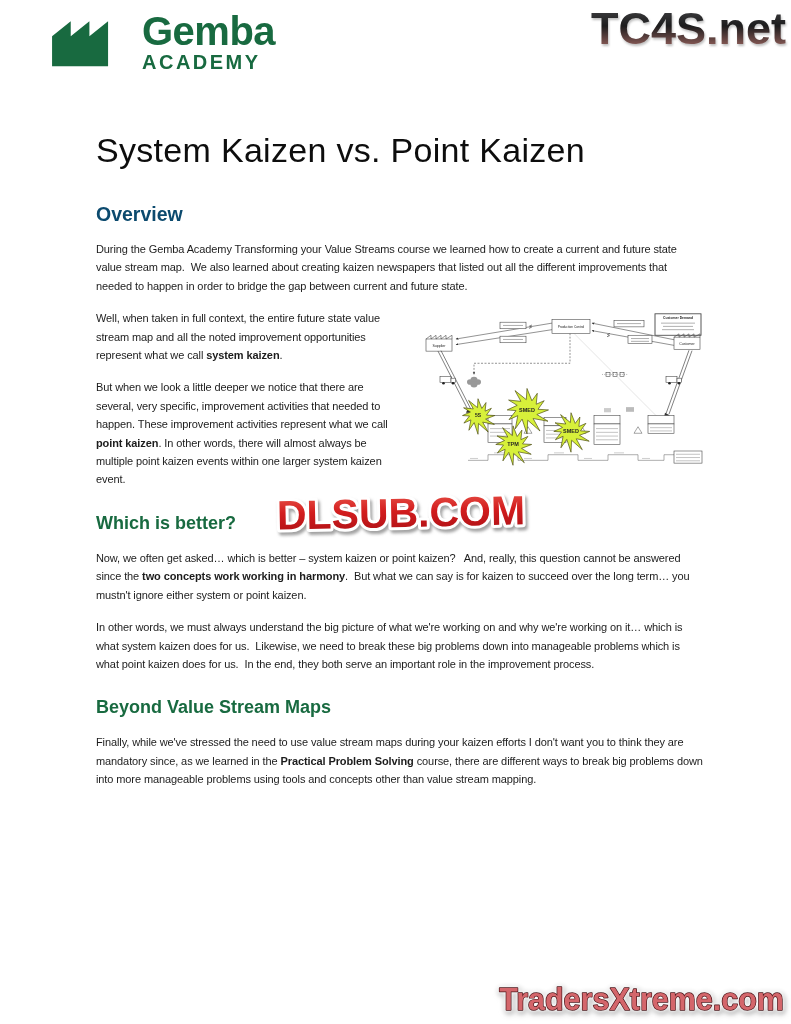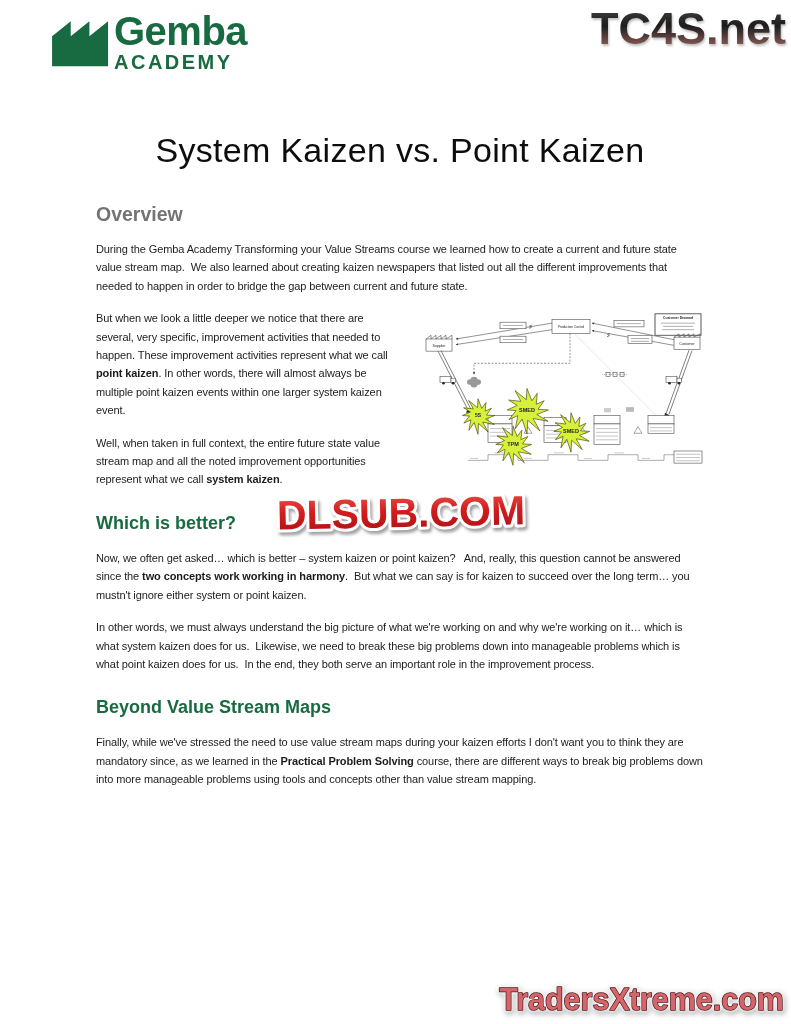--- a/index.html
+++ b/index.html
@@ -1,27 +1,27 @@
 <!DOCTYPE html>
 <html><head>
 <meta charset="utf-8">
 <style>
   html,body{margin:0;padding:0;background:#ffffff;}
   .page{position:relative;width:791px;height:1024px;background:#fff;overflow:hidden;
         font-family:"Liberation Sans",sans-serif;color:#1c1c1c;}
   
-  .logo{position:absolute;left:48px;top:12px;display:flex;align-items:flex-start;gap:0;}
+  .logo{position:absolute;left:48px;top:12px;display:flex;align-items:flex-start;gap:28px;}
   .brand-main{font-size:40px;font-weight:bold;color:#186a40;line-height:0.95;letter-spacing:-0.5px;}
   .brand-sub{font-size:20px;font-weight:bold;color:#186a40;letter-spacing:2.5px;margin-top:1px;}
   .wm-top{position:absolute;right:2px;top:0;filter:drop-shadow(1px 2px 1px rgba(0,0,0,0.25));}
   
   .content{position:absolute;left:96px;top:120px;width:608px;}
   h1.doc-title{margin:8px 0 0 0;font-weight:400;font-size:34px;letter-spacing:0.3px;
-               color:#0d0d0d;text-align:center;line-height:44px;}
-  h2.sect{margin:30px 0 12px 0;font-size:19.5px;font-weight:bold;color:#737373;line-height:24px;}
+               color:#0d0d0d;text-align:left;line-height:44px;}
+  h2.sect{margin:30px 0 12px 0;font-size:19.5px;font-weight:bold;color:#0c4a6e;line-height:24px;}
   h2.sect2{margin:22px 0 0 0;font-size:18px;font-weight:bold;color:#186a40;line-height:24px;}
   p.body{margin:14px 0 0 0;font-size:11px;line-height:18.4px;letter-spacing:-0.1px;
          white-space:pre-wrap;}
   p.body.last{margin-top:18px;}
   .wrap{margin-top:13px;}
   .wrap::after{content:"";display:block;clear:both;}
   .vsm-float{float:right;width:292px;height:162px;margin:2px 0 0 10px;}
   .vsm{display:block;width:292px;height:168px;}
   .vsm text{stroke:none;fill:#222;}
   .vsm .star polygon{fill:#d7f03a;stroke:#4c4c12;stroke-width:0.7;}
@@ -225,23 +225,23 @@
               <text x="101" y="145" font-size="5.5" text-anchor="middle">TPM</text>
             </g>
             <g class="star">
                 <polygon points="159.0,109.0 163.2,120.5 167.9,113.6 166.9,123.8 173.9,120.4 168.5,128.4 177.7,129.0 167.5,133.2 177.2,139.5 164.2,136.9 170.3,148.6 159.6,138.5 159.0,151.3 154.8,137.5 148.9,146.6 151.1,134.2 143.4,138.0 149.5,129.6 141.8,129.0 150.5,124.8 143.0,119.8 153.8,121.1 148.6,111.0 158.4,119.5"></polygon>
               <text x="159" y="131" font-size="5.5" text-anchor="middle">SMED</text>
             </g>
           </g>
         </svg>
       </div>
 
+      <p class="body"><span>Well, when taken in full context, the entire future state value stream map and all the noted improvement opportunities represent what we call </span><b>system kaizen</b><span>.</span></p>
+
       <p class="body"><span>But when we look a little deeper we notice that there are several, very specific, improvement activities that needed to happen. These improvement activities represent what we call </span><b>point kaizen</b><span>. In other words, there will almost always be multiple point kaizen events within one larger system kaizen event.</span></p>
-
-      <p class="body"><span>Well, when taken in full context, the entire future state value stream map and all the noted improvement opportunities represent what we call </span><b>system kaizen</b><span>.</span></p>
     </div>
 
     <h2 class="sect2">Which is better?</h2>
     <p class="body"><span>Now, we often get asked… which is better – system kaizen or point kaizen?   And, really, this question cannot be answered since the </span><b>two concepts work working in harmony</b><span>.  But what we can say is for kaizen to succeed over the long term… you mustn't ignore either system or point kaizen.</span></p>
     <p class="body">In other words, we must always understand the big picture of what we're working on and why we're working on it… which is what system kaizen does for us.  Likewise, we need to break these big problems down into manageable problems which is what point kaizen does for us.  In the end, they both serve an important role in the improvement process.</p>
 
     <h2 class="sect2">Beyond Value Stream Maps</h2>
     <p class="body"><span>Finally, while we've stressed the need to use value stream maps during your kaizen efforts I don't want you to think they are mandatory since, as we learned in the </span><b>Practical Problem Solving</b><span> course, there are different ways to break big problems down into more manageable problems using tools and concepts other than value stream mapping.</span></p>
   </div>
 

